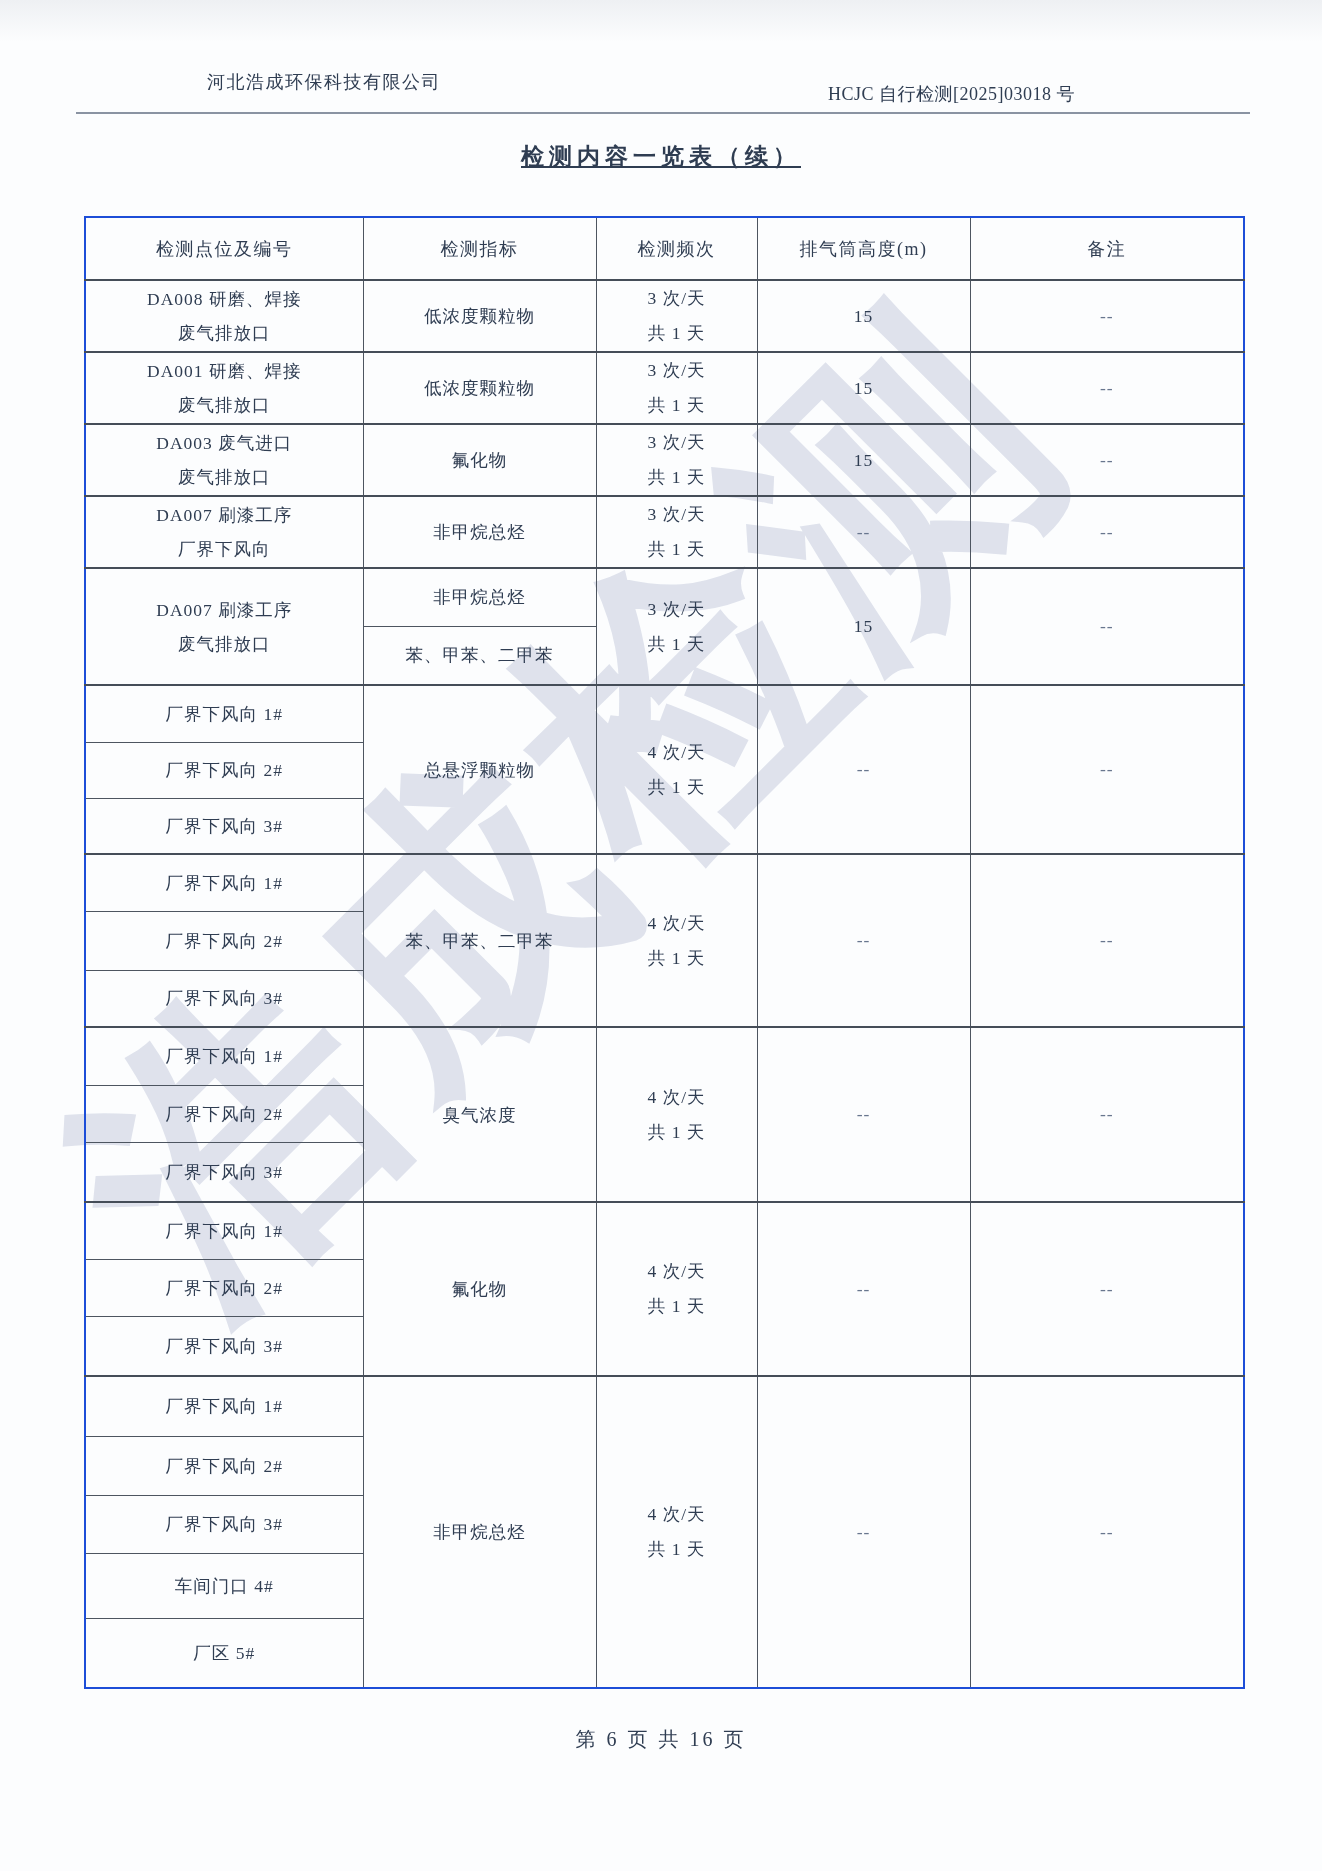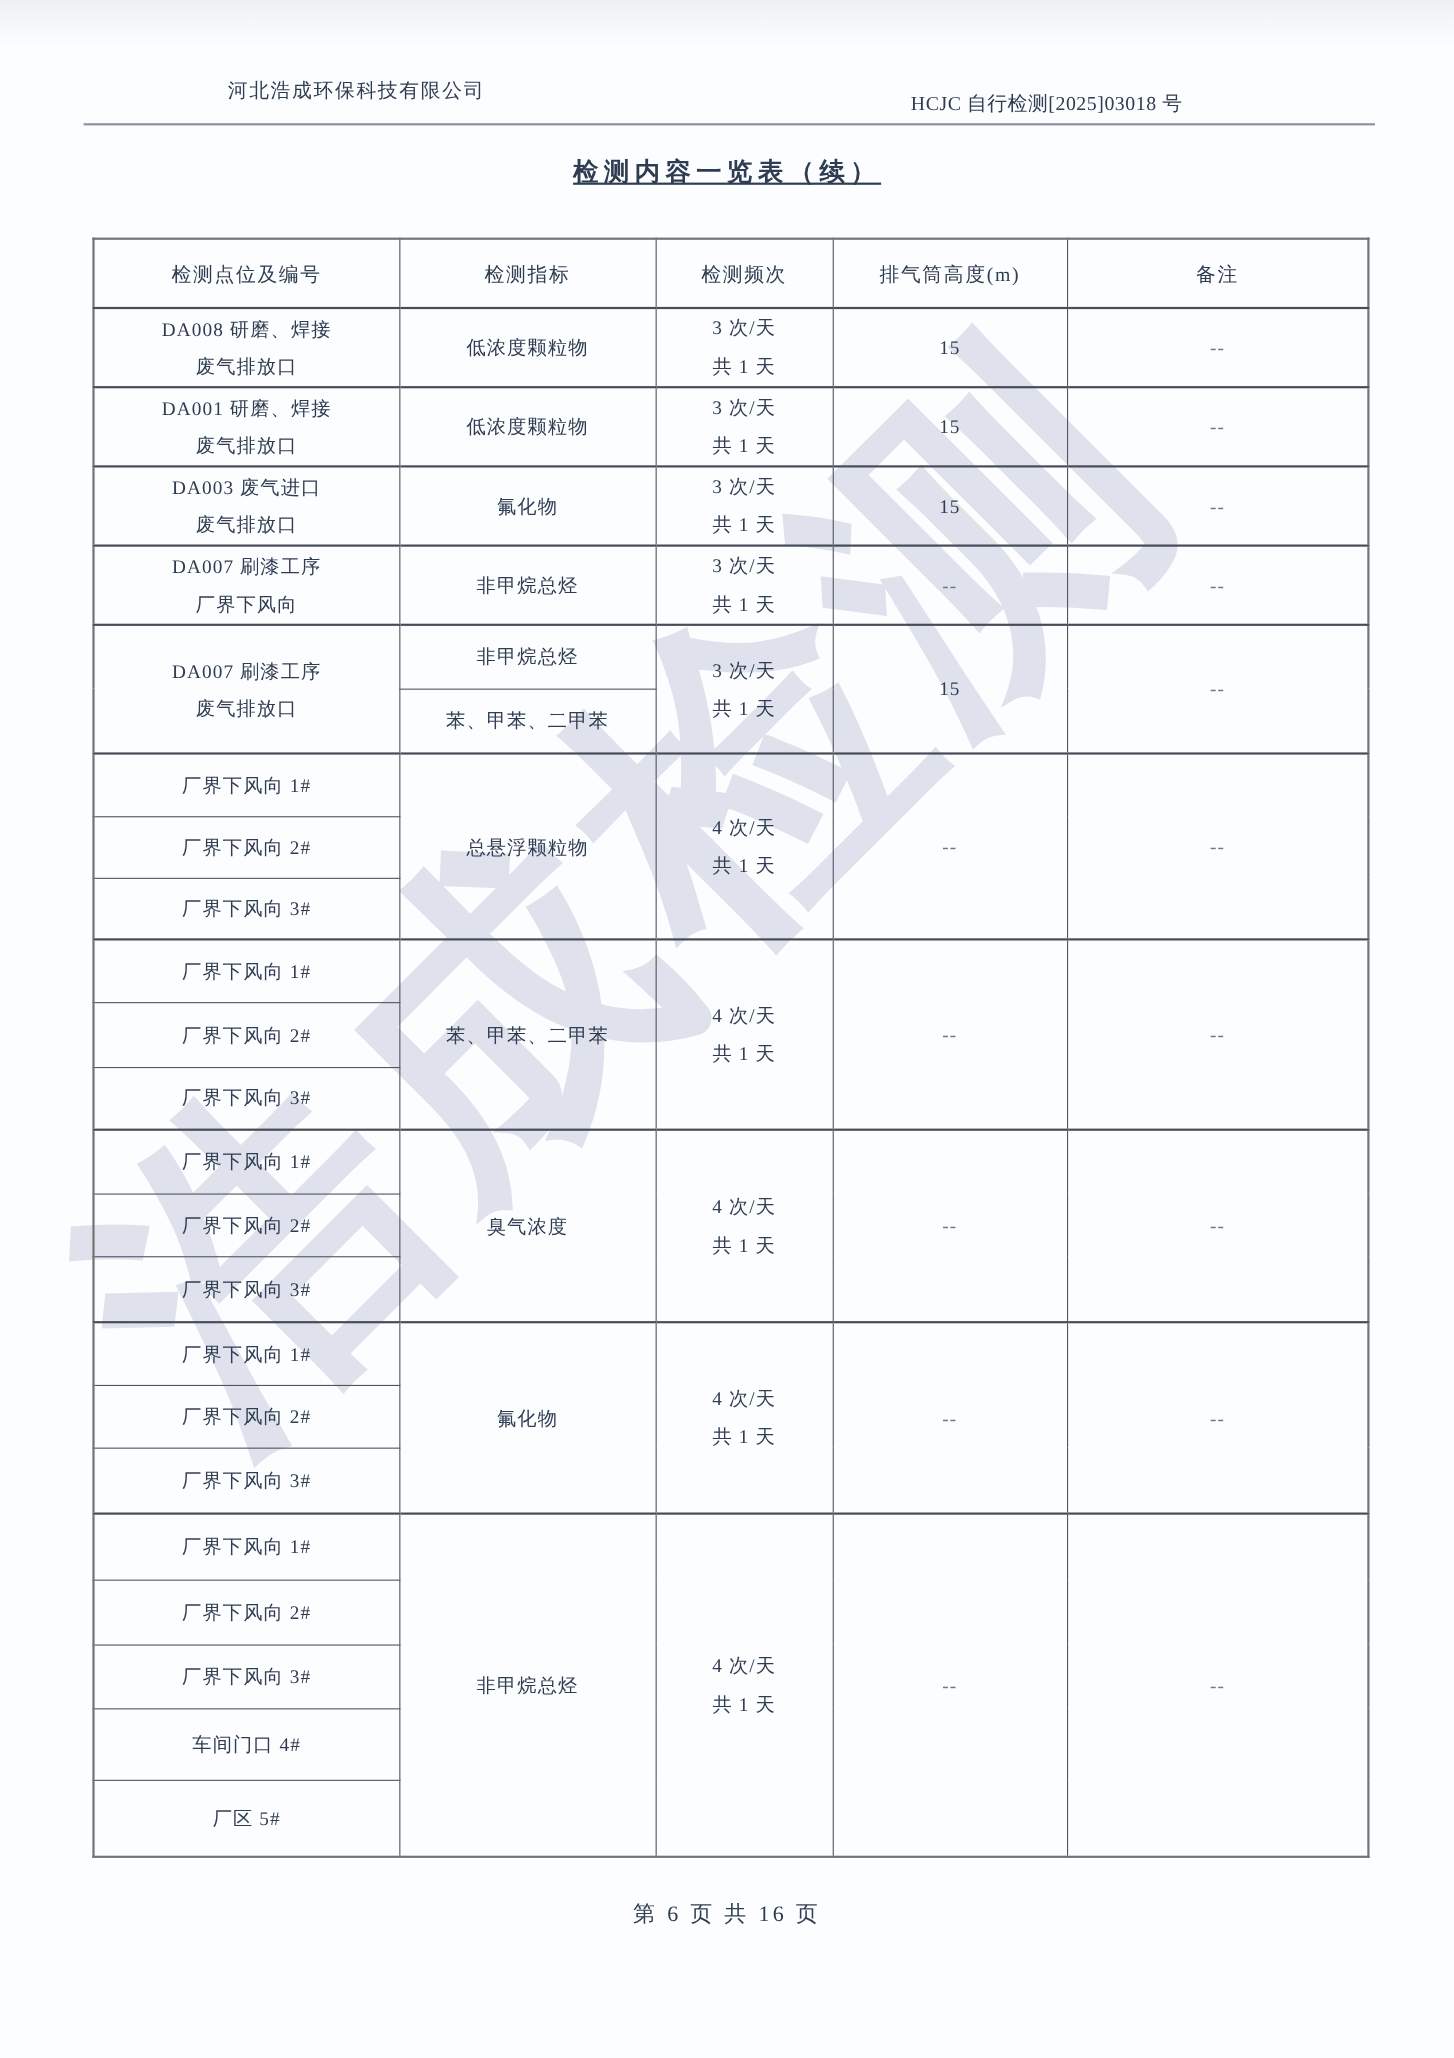--- a/index.html
+++ b/index.html
@@ -34,21 +34,21 @@
     text-align:center; line-height:320px;
     font-family:"Liberation Sans","DejaVu Sans",sans-serif;
     font-size:295px; font-weight:700; letter-spacing:14px;
     color:rgba(147,159,191,0.28);
     transform:rotate(-45deg); transform-origin:center center;
     pointer-events:none; white-space:nowrap;
   }
   table.sheet-table {
     position:absolute; left:84px; top:216px; width:1159px;
     border-collapse:collapse; table-layout:fixed;
-    border:2px solid #737373;
+    border:2px solid #1d4ed8;
   }
   .sheet-table th, .sheet-table td {
     border:1px solid #4d5560; padding:0; margin:0;
     text-align:center; vertical-align:middle;
     font-weight:normal; font-size:17.5px; letter-spacing:1px;
     background:transparent; overflow:hidden;
   }
   .sheet-table thead th { font-size:18px; letter-spacing:1.5px; }
   tr.thick-top > th, tr.thick-top > td { border-top:2px solid #454d58; }
   .two-line div { line-height:34px; }

